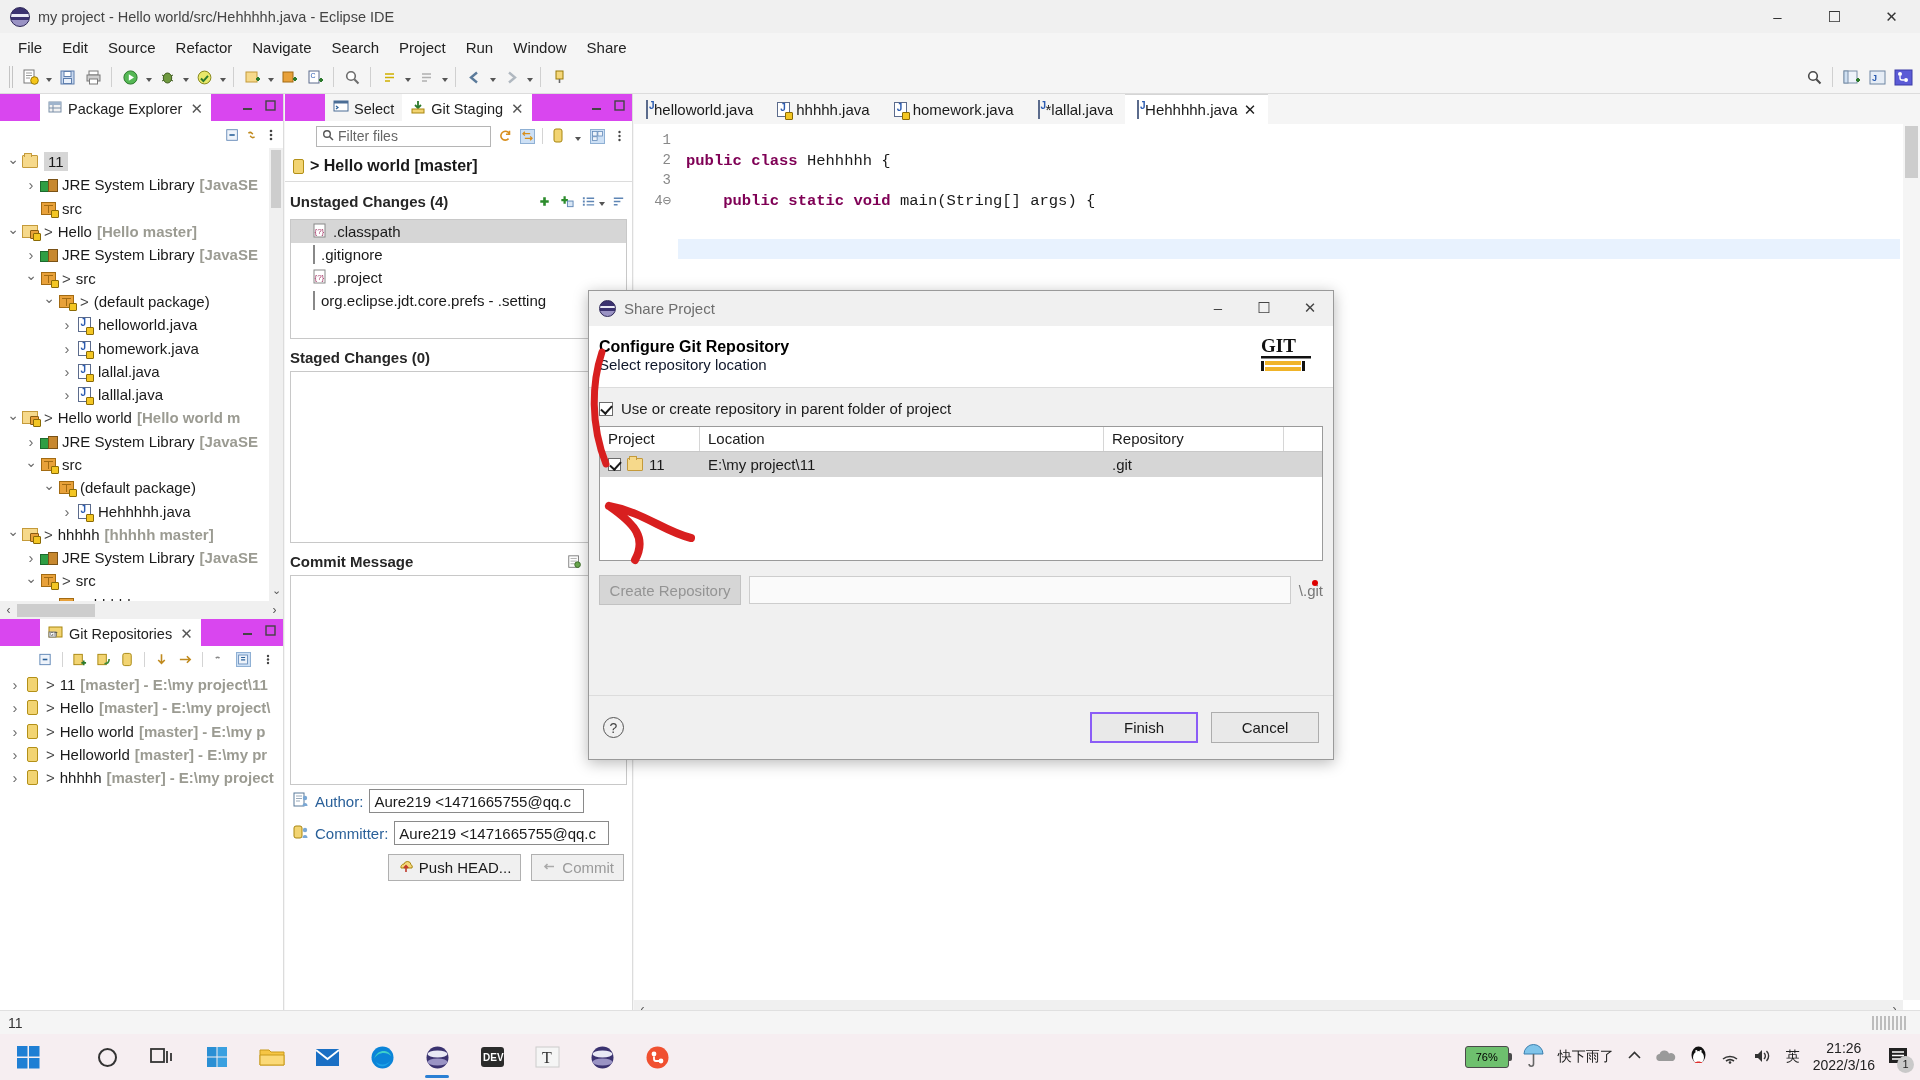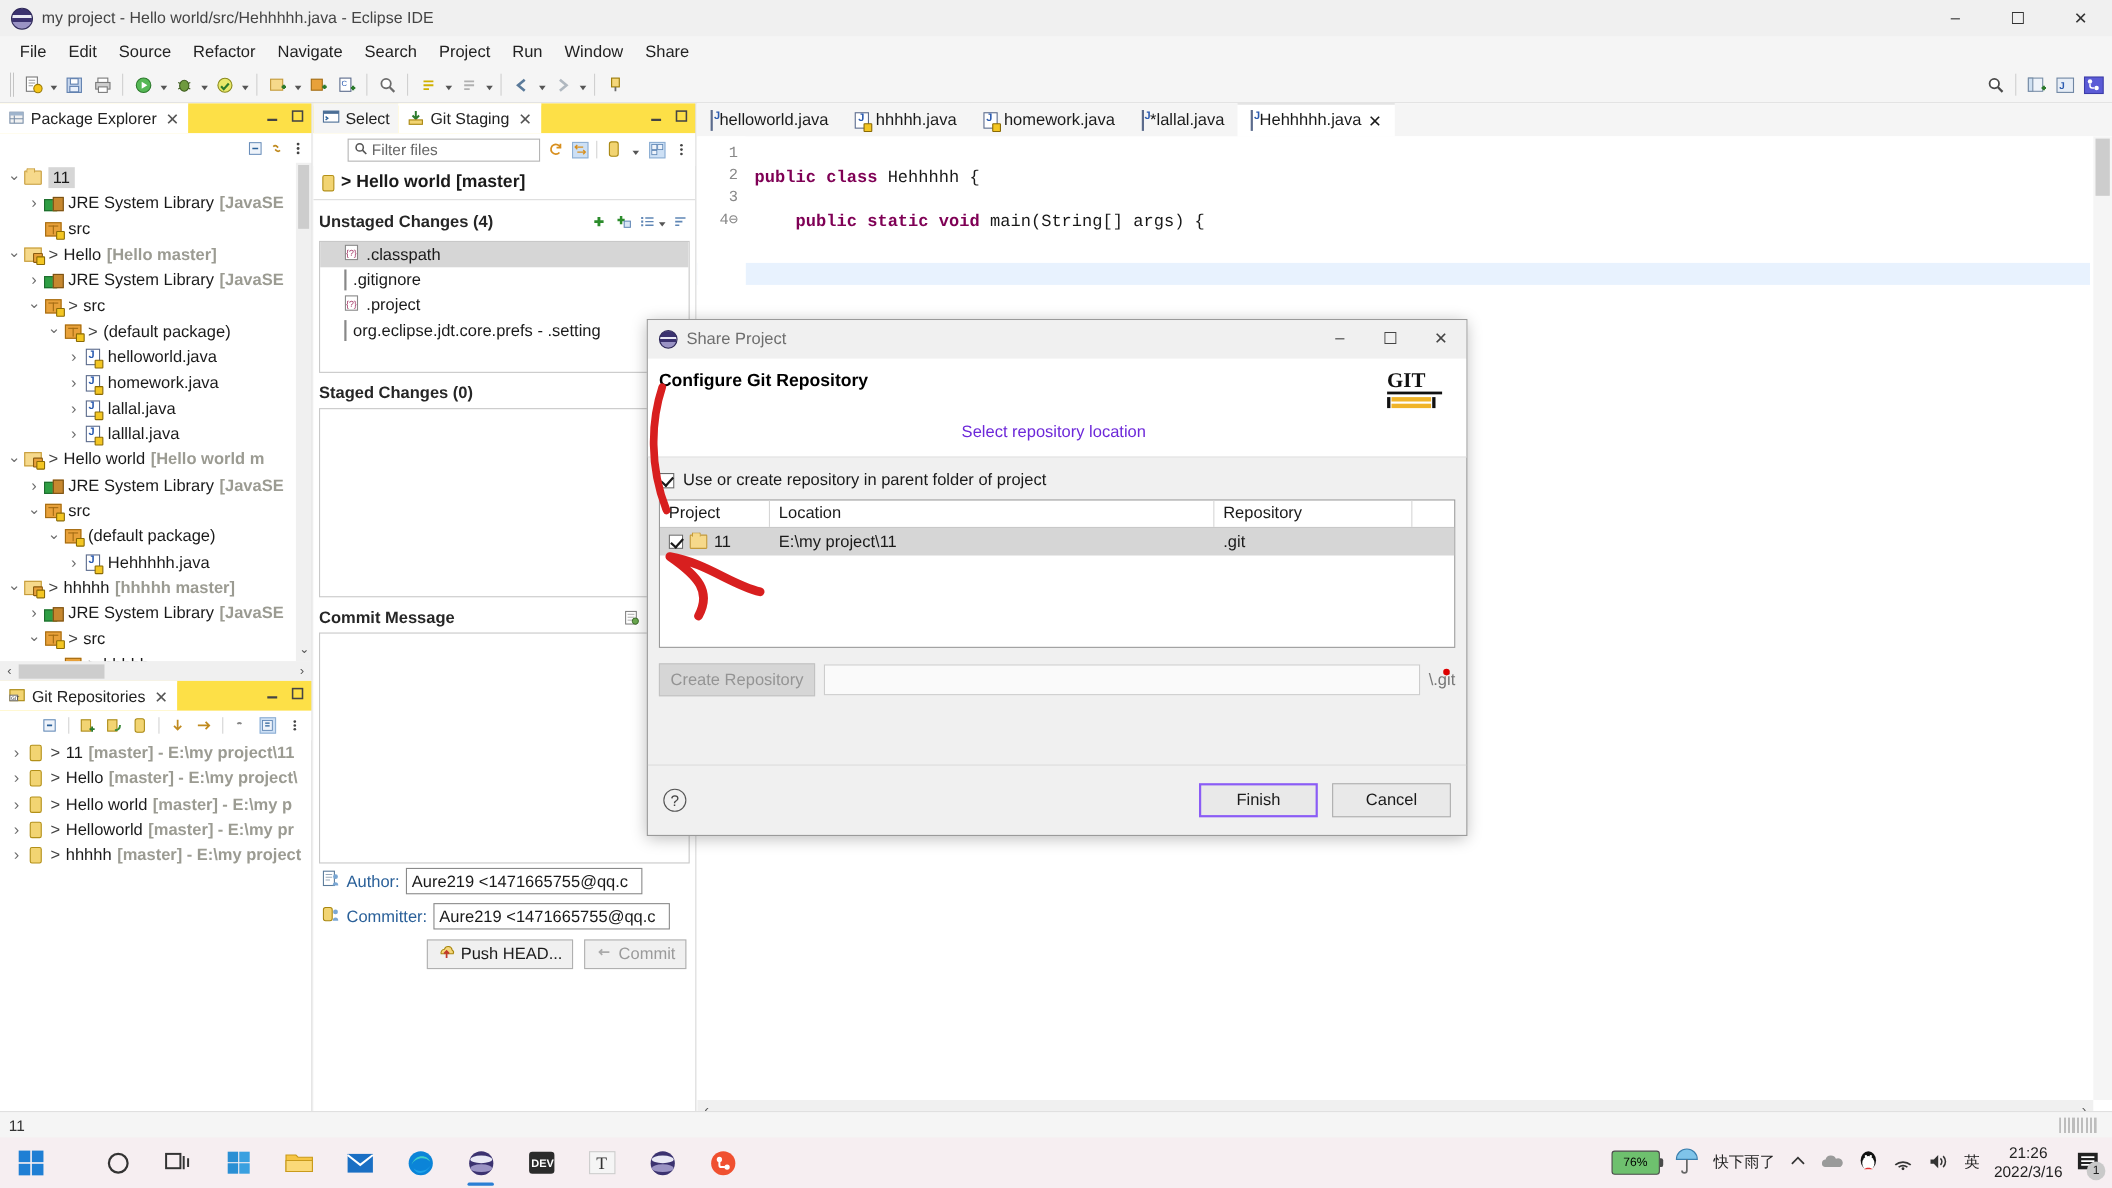--- a/index.html
+++ b/index.html
@@ -34,21 +34,21 @@
   .tarrow { width:11px; height:26px; display:inline-flex; align-items:flex-end; justify-content:center; padding-bottom:8px;}
   .tarrow:after{content:""; border-left:3.5px solid transparent;border-right:3.5px solid transparent;border-top:4px solid #555;}
   .tsep { width:1px; height:20px; background:#d0d0d0; margin:0 5px; }
   .tb-right { position:absolute; right:4px; display:flex; align-items:center; }
 
   
   .main { position:absolute; top:94px; left:0; right:0; bottom:62px; }
 
   
   .panel { position:absolute; background:#fff; }
-  .ptabs { height:27px; background:#fde047; display:flex; align-items:flex-end; position:relative; }
+  .ptabs { height:27px; background:#d946ef; display:flex; align-items:flex-end; position:relative;padding-left:40px; }
   .ptab { height:27px; display:flex; align-items:center; gap:5px; padding:0 8px; font-size:14.5px; color:#222;
      background:#fff; border-top:2px solid #fff;}
   .ptab.active { background:#fff; border-top:2px solid #fff; font-weight:400; }
   .ptab.inactive { background:#f5f5f5; border-top:2px solid #f5f5f5; }
   .ptab .xc { color:#555; font-size:15px; margin-left:3px; }
   .pmin { position:absolute; right:5px; top:4px; display:flex; gap:8px; align-items:center; }
   .mini-btn { width:15px; height:15px; display:inline-flex; align-items:center; justify-content:center; }
   .ptoolrow { height:27px; background:#fff; display:flex; align-items:center; justify-content:flex-end; padding-right:5px; gap:4px; }
 
   
@@ -122,21 +122,21 @@
 
   
   .overlay-dialog { position:absolute; left:588px; top:196px; width:746px; height:470px;
       background:#f0f0f0; border:1px solid #9a9a9a; box-shadow:0 3px 14px rgba(0,0,0,.28); z-index:50; }
   .dlg-title { height:35px; display:flex; align-items:center; padding-left:10px; gap:8px; background:#f0f0f0; position:relative;}
   .dlg-title-txt { color:#6e6e6e; font-size:15px;}
   .dlg-wb { position:absolute; right:0; top:0; display:flex; }
   .dlg-wb div { width:46px; height:33px; display:flex; align-items:center; justify-content:center; color:#444; font-size:15px;}
   .dlg-head { background:#fff; padding:12px 16px 14px 10px; border-bottom:1px solid #dcdcdc; position:relative; }
   .dlg-h1 { font-weight:bold; font-size:16px; color:#000; }
-  .dlg-h2 { font-size:15px; color:#6d28d9; margin-top:28px;text-align:center; }
+  .dlg-h2 { font-size:15px; color:#0f172a; margin-top:0; }
   .git-logo { position:absolute; right:14px; top:6px; width:60px; height:48px; }
   .dlg-body { padding:12px 10px 0 10px; }
   .cbrow { display:flex; align-items:center; gap:8px; font-size:15px; margin-bottom:9px;}
   .cbox { width:14px; height:14px; border:1px solid #6b6b6b; background:#fff; position:relative; flex:0 0 14px;}
   .cbox.checked:after { content:""; position:absolute; left:3px; top:0px; width:5px; height:9px;
      border:solid #1a1a1a; border-width:0 2px 2px 0; transform:rotate(42deg); }
   .tblbox { border:1px solid #9a9a9a; background:#fff; height:135px; }
   .tblhead { display:flex; height:25px; border-bottom:1px solid #c8c8c8; font-size:15px; }
   .th { padding:3px 8px; border-right:1px solid #d6d6d6; }
   .tr { display:flex; height:25px; align-items:center; font-size:15px; background:#d6d6d6;}

